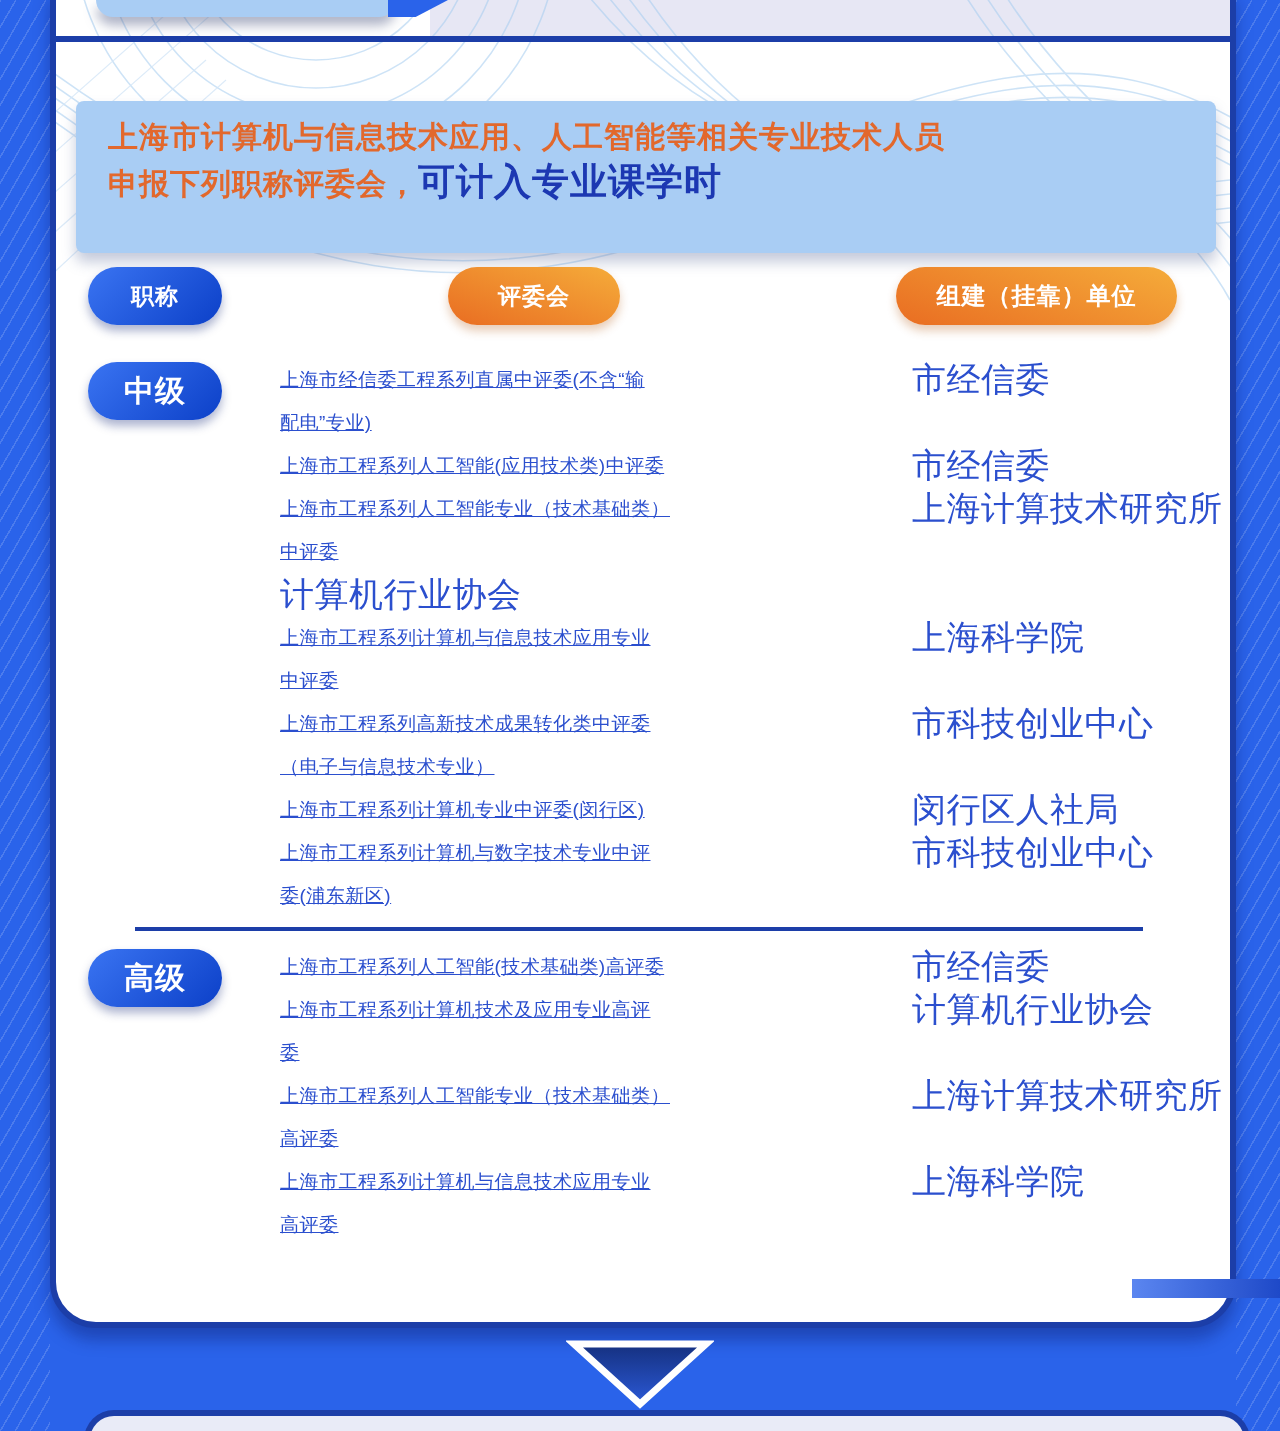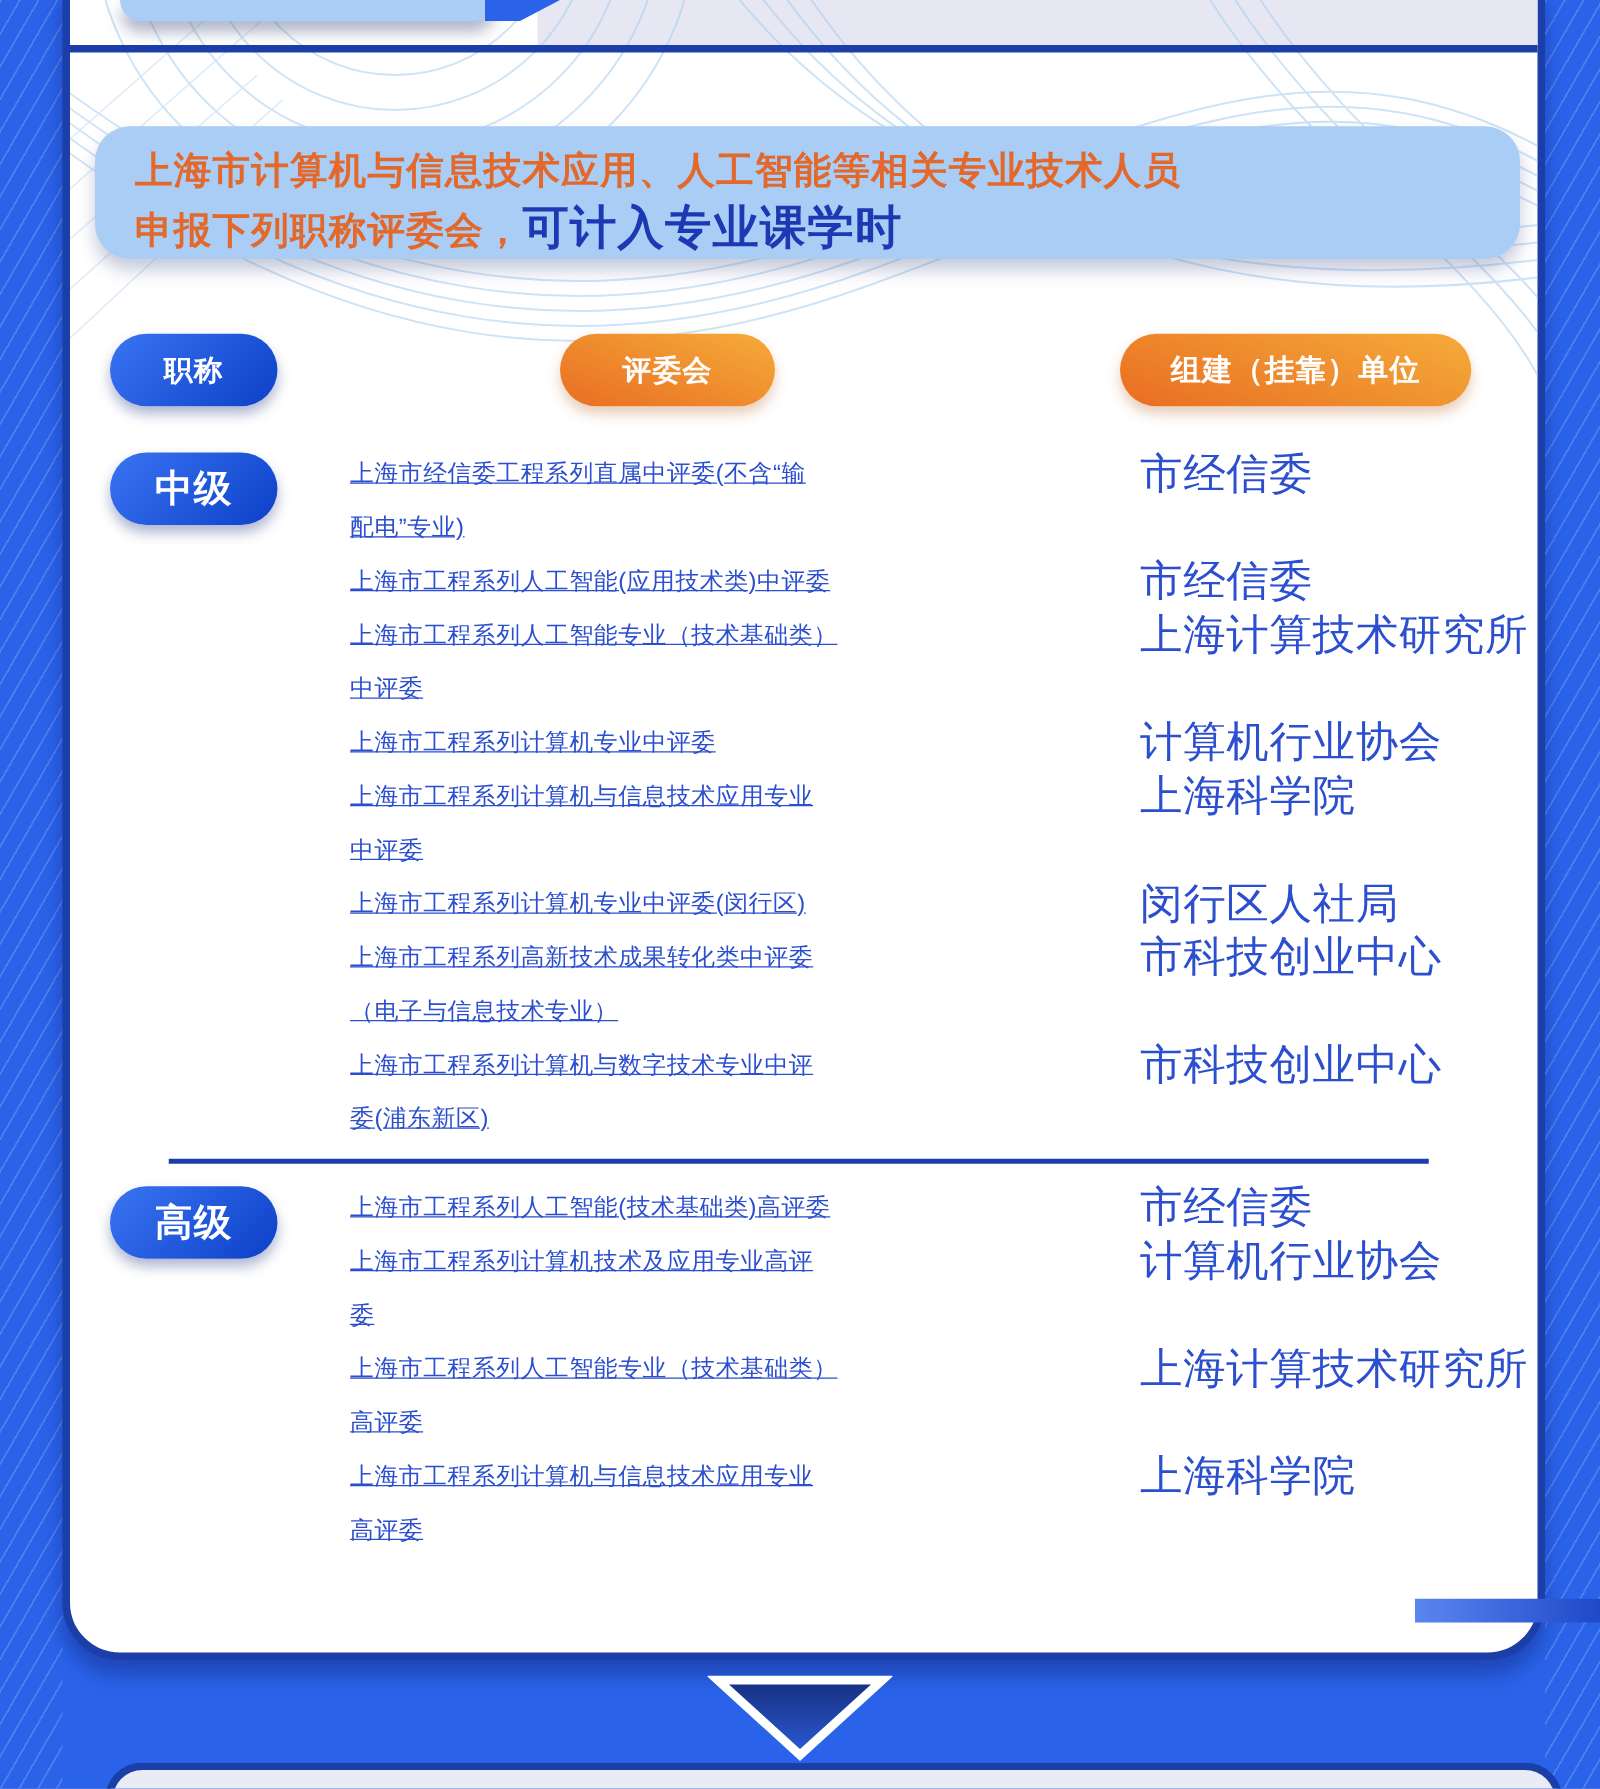--- a/index.html
+++ b/index.html
@@ -53,23 +53,23 @@
     clip-path:polygon(0 0,100% 0,46% 100%,0 100%);
   }
   .waves{
     position:absolute;left:56px;top:0;width:1174px;height:330px;
     pointer-events:none;
   }
 
   
   .header-box{
     position:absolute;left:76px;top:101px;
-    width:1140px;height:106px;box-sizing:border-box;
+    width:1140px;height:152px;box-sizing:border-box;
     background:var(--header-box,#a9cdf4);
-    border-radius:28px;
+    border-radius:8px;
     box-shadow:0 9px 14px rgba(100,115,160,.38);
     padding:13px 0 0 32px;
   }
   .header-line{
     font-size:30px;line-height:45px;font-weight:700;
     color:var(--header-text-orange,#e2682c);
     letter-spacing:1px;white-space:nowrap;
   }
   .header-strong{
     font-size:37px;font-weight:900;
@@ -206,36 +206,35 @@
         <div class="row">
           <div class="committee">上海市工程系列人工智能(应用技术类)中评委</div>
           <div class="unit">市经信委</div>
         </div>
         <div class="row">
           <div class="committee">上海市工程系列人工智能专业（技术基础类）
 中评委</div>
           <div class="unit">上海计算技术研究所</div>
         </div>
         <div class="row">
-          <div class="committee">上海市工程系列计算机专业中评委</div>
           <div class="unit">计算机行业协会</div>
         </div>
         <div class="row">
           <div class="committee">上海市工程系列计算机与信息技术应用专业
 中评委</div>
           <div class="unit">上海科学院</div>
         </div>
         <div class="row">
-          <div class="committee">上海市工程系列计算机专业中评委(闵行区)</div>
-          <div class="unit">闵行区人社局</div>
-        </div>
-        <div class="row">
           <div class="committee">上海市工程系列高新技术成果转化类中评委
 （电子与信息技术专业）</div>
           <div class="unit">市科技创业中心</div>
+        </div>
+        <div class="row">
+          <div class="committee">上海市工程系列计算机专业中评委(闵行区)</div>
+          <div class="unit">闵行区人社局</div>
         </div>
         <div class="row">
           <div class="committee">上海市工程系列计算机与数字技术专业中评
 委(浦东新区)</div>
           <div class="unit">市科技创业中心</div>
         </div>
       </div>
       <div class="section-divider"></div>
       <div class="section">
         <div class="level-pill">高级</div>

